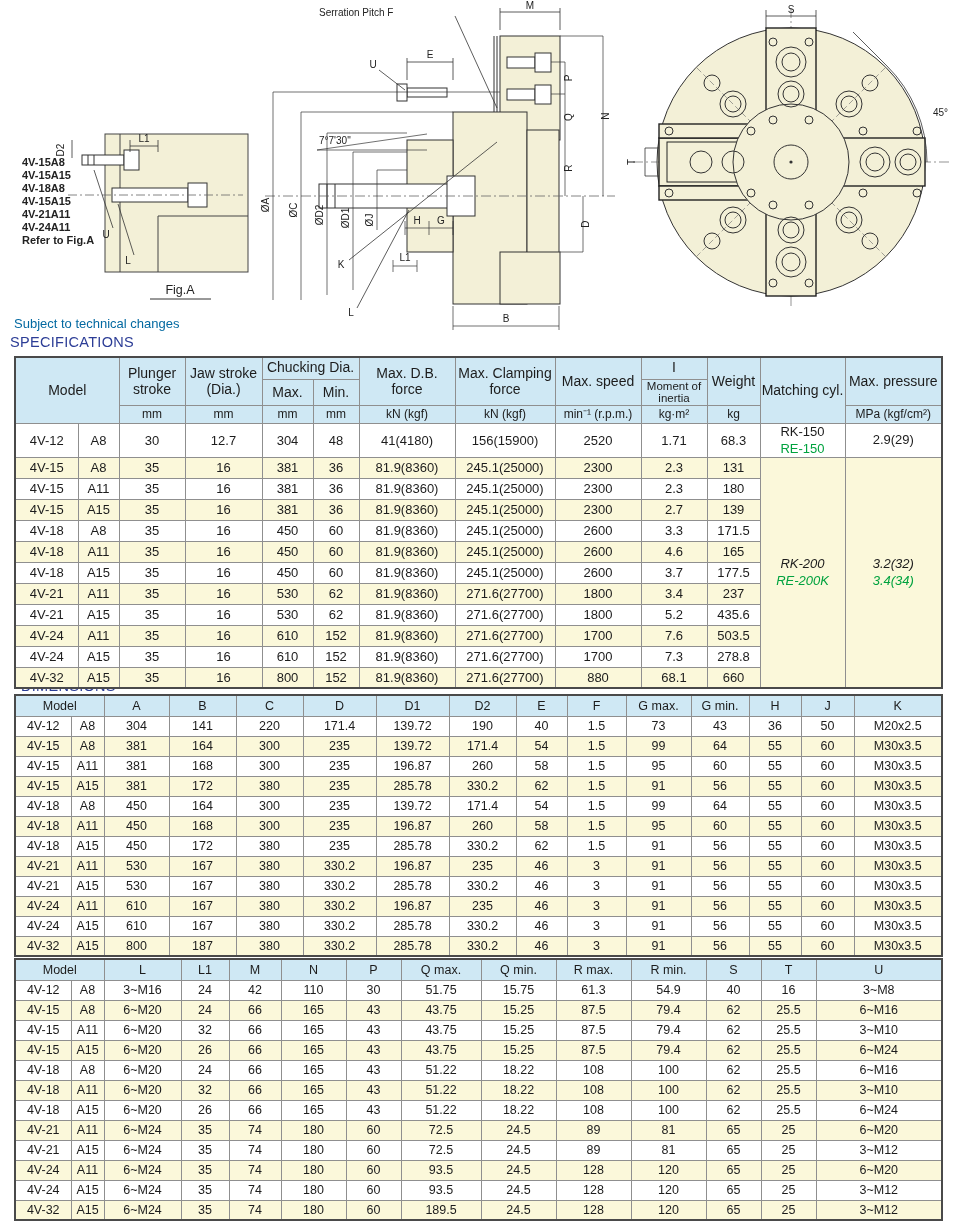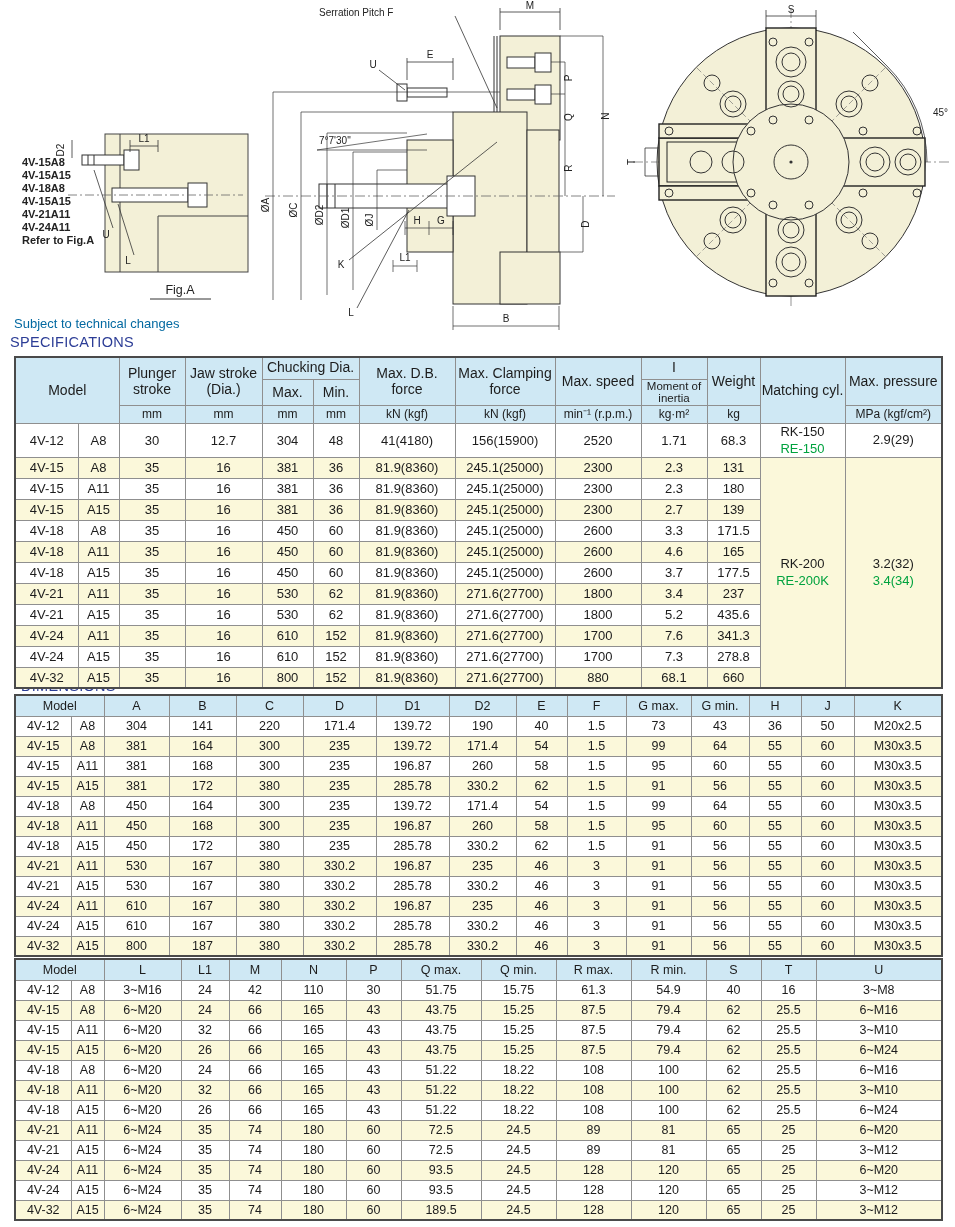--- a/index.html
+++ b/index.html
@@ -19,21 +19,21 @@
   
   table { border-collapse:collapse; table-layout:fixed; width:927px; background:#fff; }
   th, td {
     border:1px solid #8f8f8f; text-align:center; vertical-align:middle;
     overflow:hidden; padding:0 1px;
   }
   table { border:2px solid #4a4a4a; }
   thead th { background:#cfe8f4; font-weight:normal; font-size:14px; line-height:1.12; }
   tr.y td { background:#fbf8da; }
   tr.w td { background:#ffffff; }
-  td.y { background:#fbf8da; }
+  td.y { background:#fbf8da;font-style:italic; }
   .green { color:#00a23e; }
 
   #spec-wrap { left:14px; top:356px; }
   #spec-wrap td { font-size:13px; height:21px; line-height:1.0; }
   #spec-wrap thead tr.units th { font-size:12px; height:18px;margin-left:12px; }
   #spec-wrap thead tr:nth-child(1) th { height:22px; }
   #spec-wrap thead tr:nth-child(2) th { height:21px; }
   #spec-wrap td div { line-height:1.25; font-size:13px; }
 
   .dimtbl td { font-size:12.5px; height:20px; line-height:1.0; }
@@ -452,21 +452,21 @@
           <td>4V-24</td>
           <td>A11</td>
           <td>35</td>
           <td>16</td>
           <td>610</td>
           <td>152</td>
           <td>81.9(8360)</td>
           <td>271.6(27700)</td>
           <td>1700</td>
           <td>7.6</td>
-          <td>341.3</td>
+          <td>503.5</td>
         </tr>
         <tr class="w">
           <td>4V-24</td>
           <td>A15</td>
           <td>35</td>
           <td>16</td>
           <td>610</td>
           <td>152</td>
           <td>81.9(8360)</td>
           <td>271.6(27700)</td>

